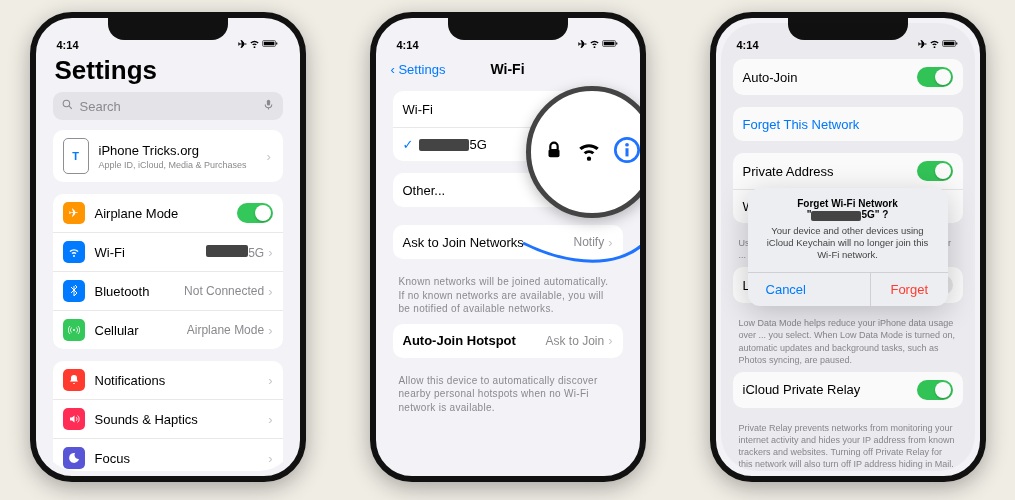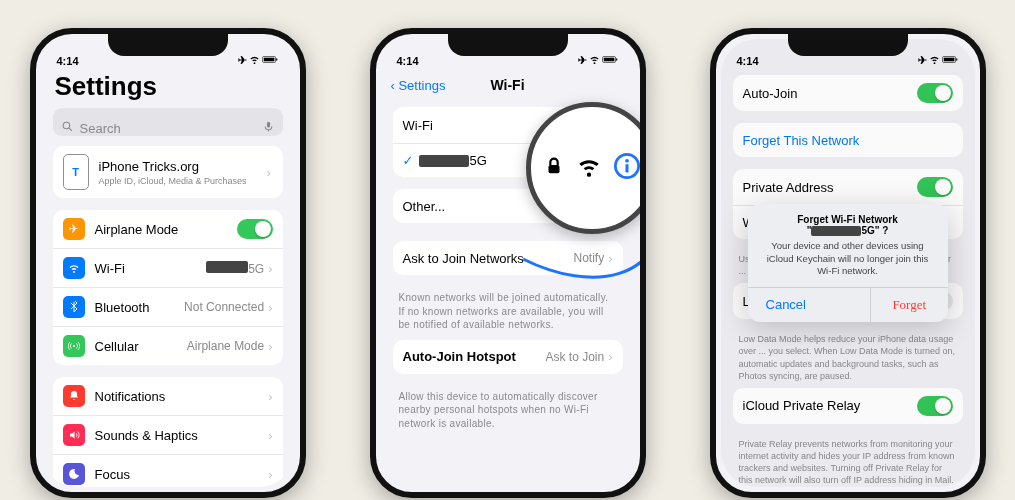--- a/index.html
+++ b/index.html
@@ -1,25 +1,25 @@
 <!DOCTYPE html>
 <html><head>
 <meta charset="utf-8">
 <style>
   * { box-sizing: border-box; margin: 0; padding: 0; font-family: -apple-system, "Helvetica Neue", Arial, sans-serif; -webkit-font-smoothing: antialiased; }
   body { background:#f0ede5; width:1015px; height:500px; padding:12px 20px; display:flex; gap:64px; justify-content:center; align-items:flex-start; }
 
-  .phone { width:276px; height:470px; border:6px solid #111; border-radius:42px; background:#f2f2f7; position:relative; overflow:hidden; box-shadow:0 6px 22px rgba(0,0,0,.3);margin-top:16px; }
+  .phone { width:276px; height:470px; border:6px solid #111; border-radius:42px; background:#f2f2f7; position:relative; overflow:hidden; box-shadow:0 6px 22px rgba(0,0,0,.3); }
   .pbody { position:absolute; inset:5px; border-radius:36px; overflow:hidden; background:#f2f2f7; }
   .notch { position:absolute; top:0; left:50%; transform:translateX(-50%); width:120px; height:22px; background:#111; border-bottom-left-radius:16px; border-bottom-right-radius:16px; z-index:50; }
   .statusbar { height:30px; display:flex; justify-content:space-between; align-items:flex-end; padding:0 16px 2px; font-size:11px; font-weight:600; }
   .sicons { display:flex; gap:2px; align-items:center; }
 
   .title-large { font-size:26px; font-weight:700; padding:2px 14px 6px; }
-  .search { margin:0 12px 10px; background:#e3e3e8; border-radius:9px; height:28px; display:flex; align-items:flex-end; padding:0 8px; color:#8a8a8e; font-size:13px; gap:6px; }
+  .search { margin:0 12px 10px; background:#e3e3e8; border-radius:9px; height:28px; display:flex; align-items:center; padding:0 8px; color:#8a8a8e; font-size:13px; gap:6px; }
   .search .mic { margin-left:auto; }
 
   .card { background:#fff; border-radius:10px; margin:0 12px 12px; overflow:hidden; }
   .row { display:flex; align-items:center; padding:8px 10px; min-height:34px; font-size:13px; position:relative; }
   .row + .row { border-top:1px solid #e8e8eb; }
   .row .label { flex:0 0 auto; }
   .row .fill { flex:1; }
   .row .value { color:#8a8a8e; font-size:12px; margin-right:4px; }
   .chev { color:#c6c6c9; font-size:13px; }
 
@@ -53,21 +53,21 @@
   .p3 .pbody { background:#efeff4; }
   .link-blue { color:#007aff; }
   .foot { font-size:9px; color:#8a8a8e; padding:2px 18px 6px; line-height:1.35; }
 
   .alert-back { position:absolute; inset:0; background:rgba(0,0,0,.02); z-index:70; display:flex; align-items:center; justify-content:center; }
   .alert { width:200px; background:#eceef1; border-radius:12px; overflow:hidden; text-align:center; box-shadow:0 6px 30px rgba(0,0,0,.2); }
   .alert .atitle { font-size:10px; font-weight:600; padding:10px 14px 0; }
   .alert .amsg { font-size:9.5px; padding:4px 12px 10px; color:#444; line-height:1.3; }
   .alert .abtns { display:flex; border-top:1px solid #d0d0d4;gap:46px; }
   .alert .abtn { flex:1; padding:9px 0; font-size:13px; }
-  .alert .abtn + .abtn { border-left:1px solid #d0d0d4;font-family:Liberation Serif, serif; }
+  .alert .abtn + .abtn { border-left:1px solid #d0d0d4; }
 
   
   .ic { width:1em; height:1em; display:inline-block; }
 </style>
 </head>
 <body>
 
 <div class="phone">
   <div class="notch"></div>
   <div class="pbody">

